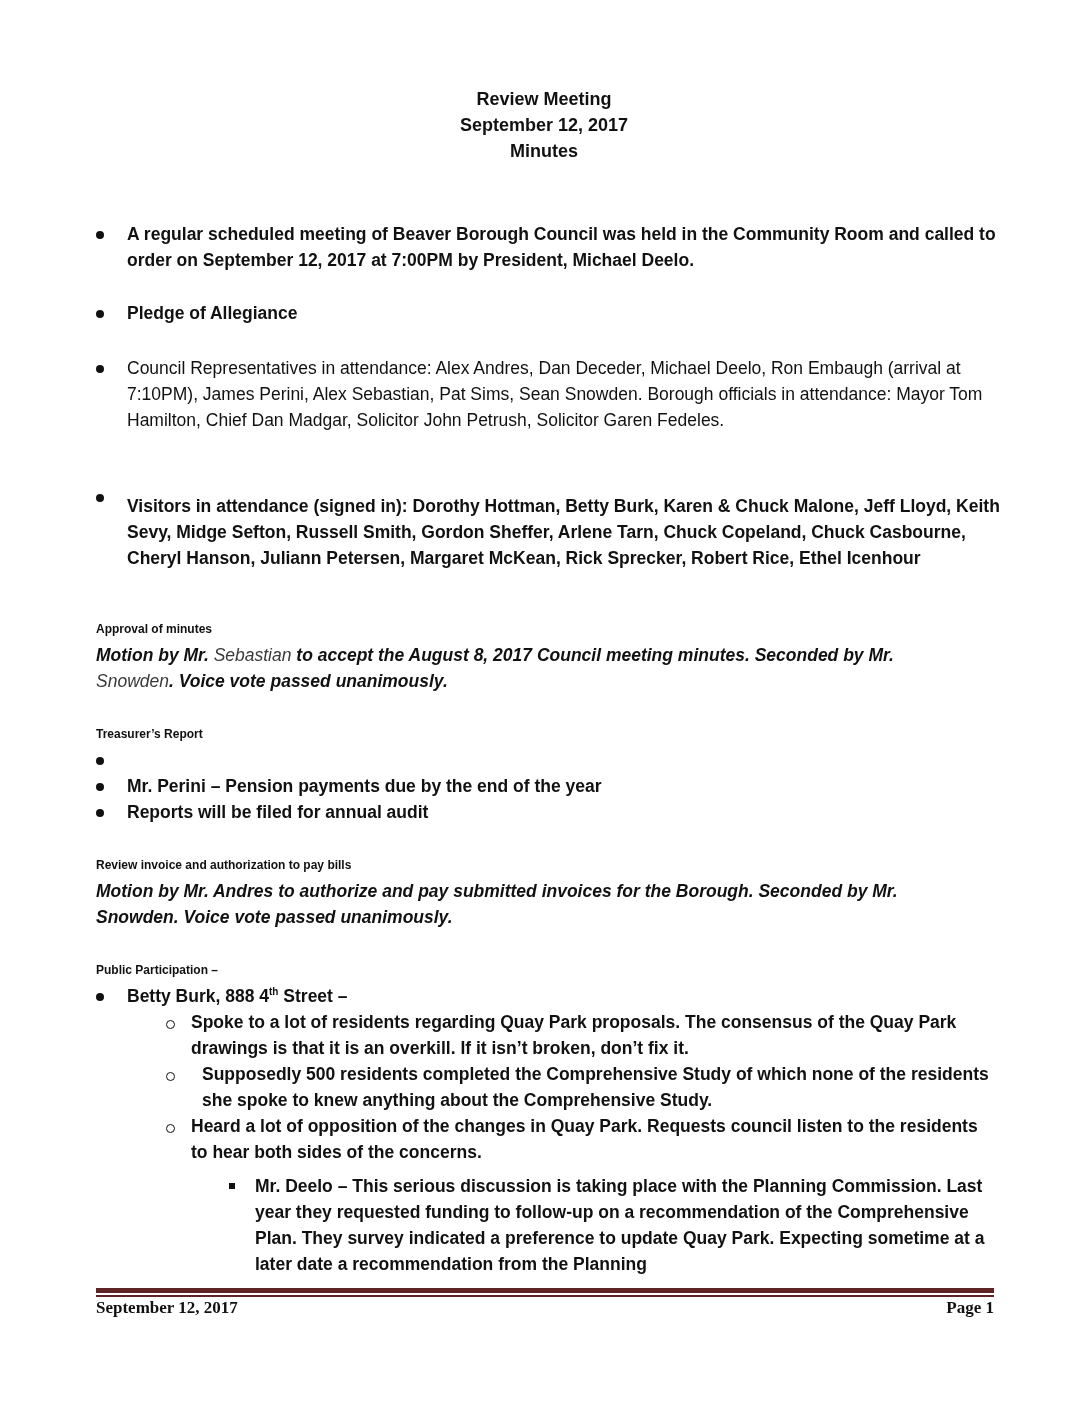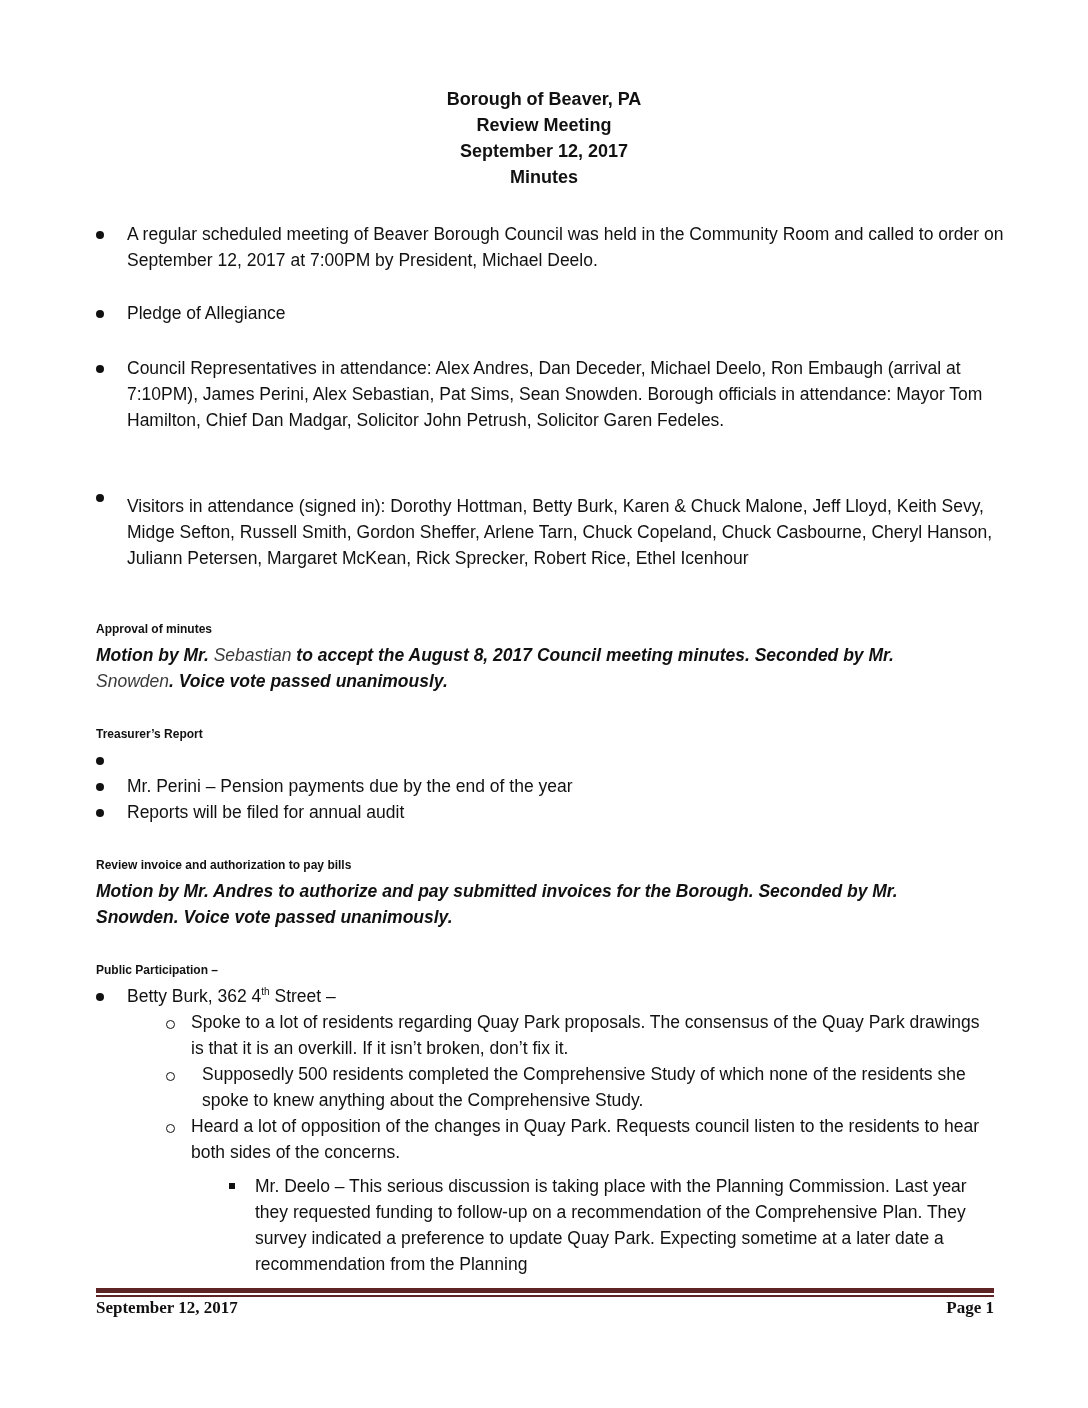--- a/index.html
+++ b/index.html
@@ -2,21 +2,21 @@
 <html><head>
 <meta charset="utf-8">
 <style>
   html, body { margin: 0; padding: 0; background: #ffffff; }
   body { width: 1088px; height: 1408px; position: relative; overflow: hidden;
          font-family: "Liberation Sans", "DejaVu Sans", sans-serif; color: #111; }
   .page { position: absolute; left: 0; top: 0; width: 1088px; height: 1408px; }
   .title-block { position: absolute; top: 86px; left: 0; width: 1088px; text-align: center;
                  font-size: 18px; font-weight: bold; line-height: 26px; }
   .para { position: absolute; left: 127px; width: 880px; font-size: 17.5px; line-height: 26px; }
-  .b { font-weight: normal; }
+  .b { font-weight: bold; }
   .bullet { position: absolute; left: 96px; width: 8px; height: 8px; border-radius: 50%; background: #111; }
   .obullet { position: absolute; width: 7px; height: 7px; border-radius: 50%; border: 1.5px solid #111; }
   .sbullet { position: absolute; width: 6px; height: 6px; background: #111; }
   .heading { position: absolute; left: 96px; font-size: 12px; font-weight: bold; line-height: 26px; }
   .motion { position: absolute; left: 96px; width: 880px; font-size: 17.5px; font-weight: bold;
             font-style: italic; line-height: 26px; }
   .plainname { font-weight: normal; color: #3a3a3a; }
   .footer-rule-thick { position: absolute; left: 96px; top: 1288px; width: 898px; height: 5px; background: #5e2425; }
   .footer-rule-thin { position: absolute; left: 96px; top: 1295px; width: 898px; height: 2px; background: #5e2425; }
   .footer-left { position: absolute; left: 96px; top: 1298px; font-family: "Liberation Serif", serif;
@@ -24,21 +24,20 @@
   .footer-right { position: absolute; right: 94px; top: 1298px; font-family: "Liberation Serif", serif;
                   font-weight: bold; font-size: 17px; }
   sup { font-size: 10px; line-height: 0; }
 </style>
 </head>
 <body>
 
 <div class="page">
 
   <div class="title-block">
-    <div>Borough of Beaver, PA</div>
     <div>Review Meeting</div>
     <div>September 12, 2017</div>
     <div>Minutes</div>
   </div>
 
   <div class="bullet" style="top:231px"></div>
   <div class="para b" style="top:221px">A regular scheduled meeting of Beaver Borough Council was held in the Community Room and called to order on September 12, 2017 at 7:00PM by President, Michael Deelo.</div>
 
   <div class="bullet" style="top:310px"></div>
   <div class="para b" style="top:300px">Pledge of Allegiance</div>
@@ -57,21 +56,21 @@
   <div class="bullet" style="top:783px"></div>
   <div class="para b" style="top:773px">Mr. Perini – Pension payments due by the end of the year</div>
   <div class="bullet" style="top:809px"></div>
   <div class="para b" style="top:799px">Reports will be filed for annual audit</div>
 
   <div class="heading" style="top:852px">Review invoice and authorization to pay bills</div>
   <div class="motion" style="top:878px">Motion by Mr. Andres to authorize and pay submitted invoices for the Borough. Seconded by Mr. Snowden. Voice vote passed unanimously.</div>
 
   <div class="heading" style="top:957px">Public Participation –</div>
   <div class="bullet" style="top:993px"></div>
-  <div class="para b" style="top:983px"><span>Betty Burk, 362 4</span><sup>th</sup><span> Street –</span></div>
+  <div class="para b" style="top:983px"><span>Betty Burk, 888 4</span><sup>th</sup><span> Street –</span></div>
 
   <div class="obullet" style="left:166px; top:1020px"></div>
   <div class="para b" style="left:191px; width:800px; top:1009px">Spoke to a lot of residents regarding Quay Park proposals.  The consensus of the Quay Park drawings is that it is an overkill.  If it isn’t broken, don’t fix it.</div>
 
   <div class="obullet" style="left:166px; top:1072px"></div>
   <div class="para b" style="left:202px; width:800px; top:1061px">Supposedly 500 residents completed the Comprehensive Study of which none of the residents she spoke to knew anything about the Comprehensive Study.</div>
 
   <div class="obullet" style="left:166px; top:1124px"></div>
   <div class="para b" style="left:191px; width:800px; top:1113px">Heard a lot of opposition of the changes in Quay Park.  Requests council listen to the residents to hear both sides of the concerns.</div>
 

